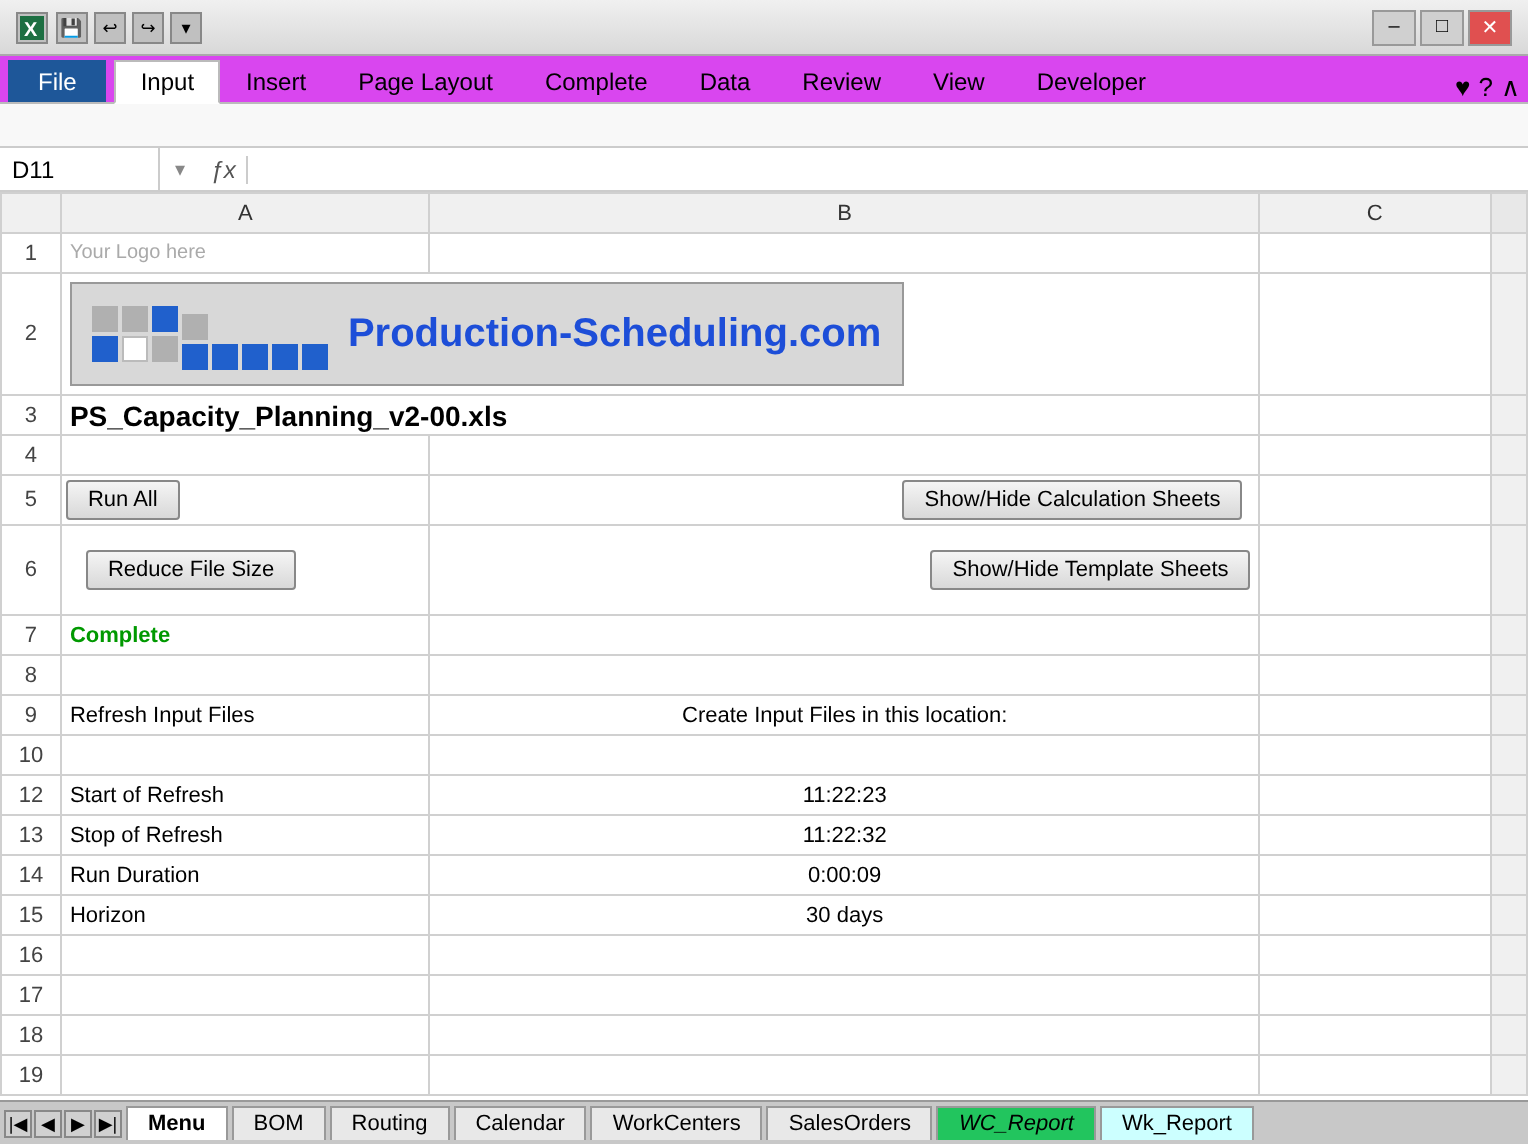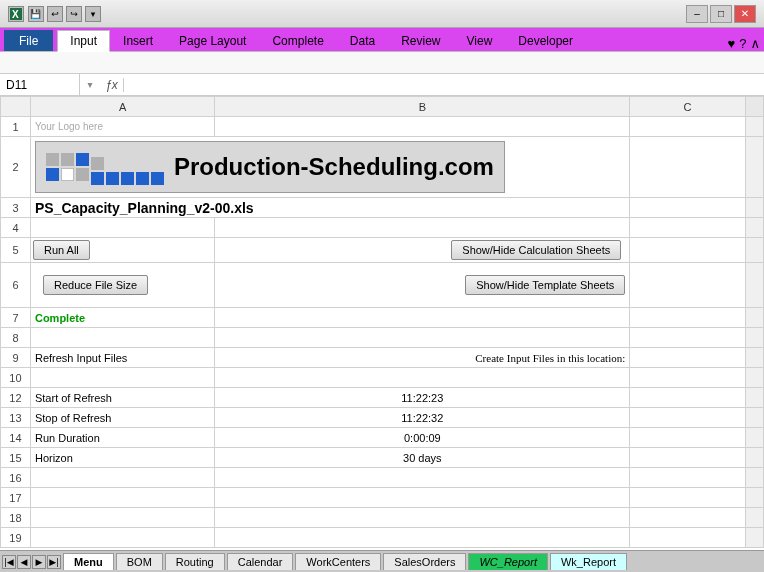--- a/index.html
+++ b/index.html
@@ -271,21 +271,21 @@
                   <div style="width:13px;height:13px;background:#b0b0b0;"></div>
                   <div style="display:flex; gap:2px;">
                     <div style="width:13px;height:13px;background:#2060cc;"></div>
                     <div style="width:13px;height:13px;background:#2060cc;"></div>
                     <div style="width:13px;height:13px;background:#2060cc;"></div>
                     <div style="width:13px;height:13px;background:#2060cc;"></div>
                     <div style="width:13px;height:13px;background:#2060cc;"></div>
                   </div>
                 </div>
               </div>
-              <span style="font-size:24px; font-weight:bold; color:#000000; font-family:Arial; white-space:nowrap;">Production-Scheduling.com</span>
+              <span style="font-size:20px; font-weight:bold; color:#1d4ed8; font-family:Arial; white-space:nowrap;">Production-Scheduling.com</span>
             </div>
           </td>
           <td></td>
           <td style="background:#f0f0f0;"></td>
         </tr>
 
         <tr>
           <td class="row-num">3</td>
           <td colspan="2" style="font-weight:bold; font-size:14px; color:#000;">PS_Capacity_Planning_v2-00.xls</td>
           <td></td>
@@ -340,21 +340,21 @@
           <td class="row-num">8</td>
           <td></td>
           <td></td>
           <td></td>
           <td style="background:#f0f0f0;"></td>
         </tr>
 
         <tr>
           <td class="row-num">9</td>
           <td>Refresh Input Files</td>
-          <td style="text-align:right;font-family:Liberation Serif, serif;">Create Input Files in this location:</td>
+          <td style="text-align:center;">Create Input Files in this location:</td>
           <td></td>
           <td style="background:#f0f0f0;"></td>
         </tr>
 
         <tr>
           <td class="row-num">10</td>
           <td></td>
           <td></td>
           <td></td>
           <td style="background:#f0f0f0;"></td>

